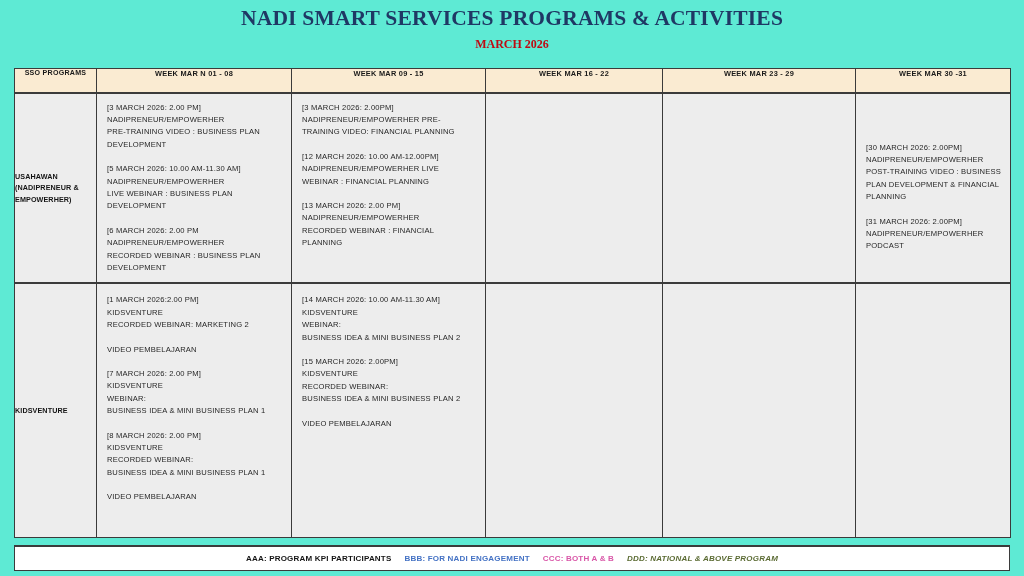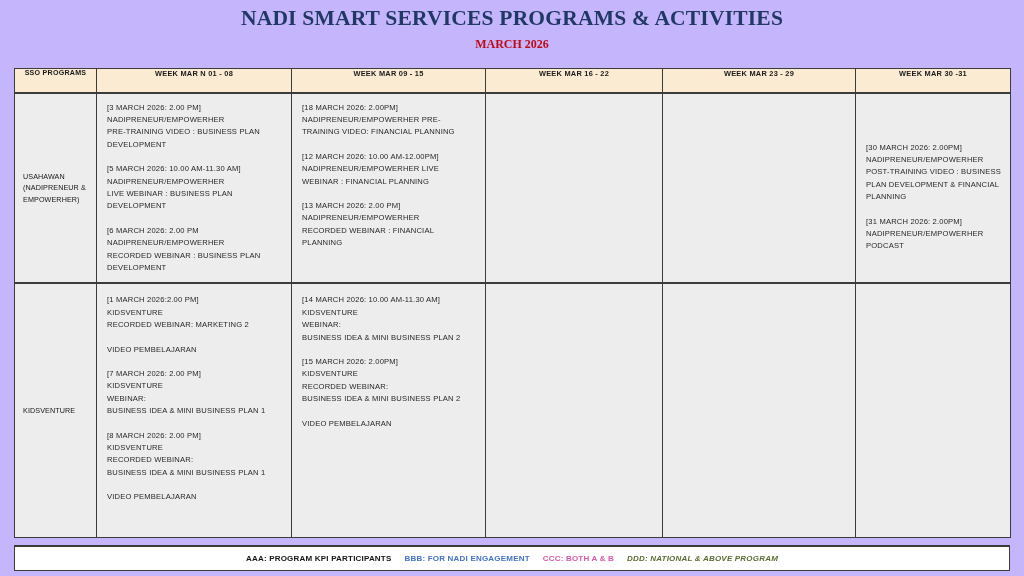--- a/index.html
+++ b/index.html
@@ -6,21 +6,21 @@
   html, body {
     margin: 0; padding: 0;
     width: 1024px; height: 576px;
     background: #ffffff;
     font-family: "Liberation Sans", sans-serif;
     overflow: hidden;
   }
   #page {
     position: relative;
     width: 1024px; height: 576px;
-    background: #c4b5fd;
+    background: #5eead4;
   }
 
   
   .title-block {
     position: absolute;
     top: 4px; left: 0; width: 1024px;
     text-align: center;
   }
   .main-title {
     font-family: "Liberation Serif", serif;
@@ -85,24 +85,24 @@
     letter-spacing: 0.18px;
   }
   tbody tr.row-band > td { border-top: 2px solid #3b3b3b; }
   tbody tr.row-1 > td { height: 154px; }
   tbody tr.row-2 > td { height: 254px; }
 
   td.rowlabel {
     vertical-align: middle;
     text-align: left;
     font-size: 7.2px;
-    font-weight: normal;
+    font-weight: bold;
     line-height: 11.6px;
     letter-spacing: 0.1px;
-    padding: 0 6px 0 8px;
+    padding: 0 6px 0 0;
     color: #141414;
   }
 
   .cellpad {
     padding: 8px 9px 8px 10px;
   }
   .row-2 .cellpad { padding-top: 10px; }
   .blocks { margin: 0; }
   .blk { margin: 0 0 12px 0; }
   .blk:last-child { margin-bottom: 0; }
@@ -190,21 +190,21 @@
                 <span class="ln">[6 MARCH 2026: 2.00 PM</span>
                 <span class="ln">NADIPRENEUR/EMPOWERHER</span>
                 <span class="ln">RECORDED WEBINAR : BUSINESS PLAN</span>
                 <span class="ln">DEVELOPMENT</span>
               </div>
             </div>
           </td>
           <td>
             <div class="cellpad blocks">
               <div class="blk">
-                <span class="ln">[18 MARCH 2026: 2.00PM]</span>
+                <span class="ln">[3 MARCH 2026: 2.00PM]</span>
                 <span class="ln">NADIPRENEUR/EMPOWERHER PRE-</span>
                 <span class="ln">TRAINING VIDEO: FINANCIAL PLANNING</span>
               </div>
               <div class="blk">
                 <span class="ln">[12 MARCH 2026: 10.00 AM-12.00PM]</span>
                 <span class="ln">NADIPRENEUR/EMPOWERHER LIVE</span>
                 <span class="ln">WEBINAR : FINANCIAL PLANNING</span>
               </div>
               <div class="blk">
                 <span class="ln">[13 MARCH 2026: 2.00 PM]</span>

